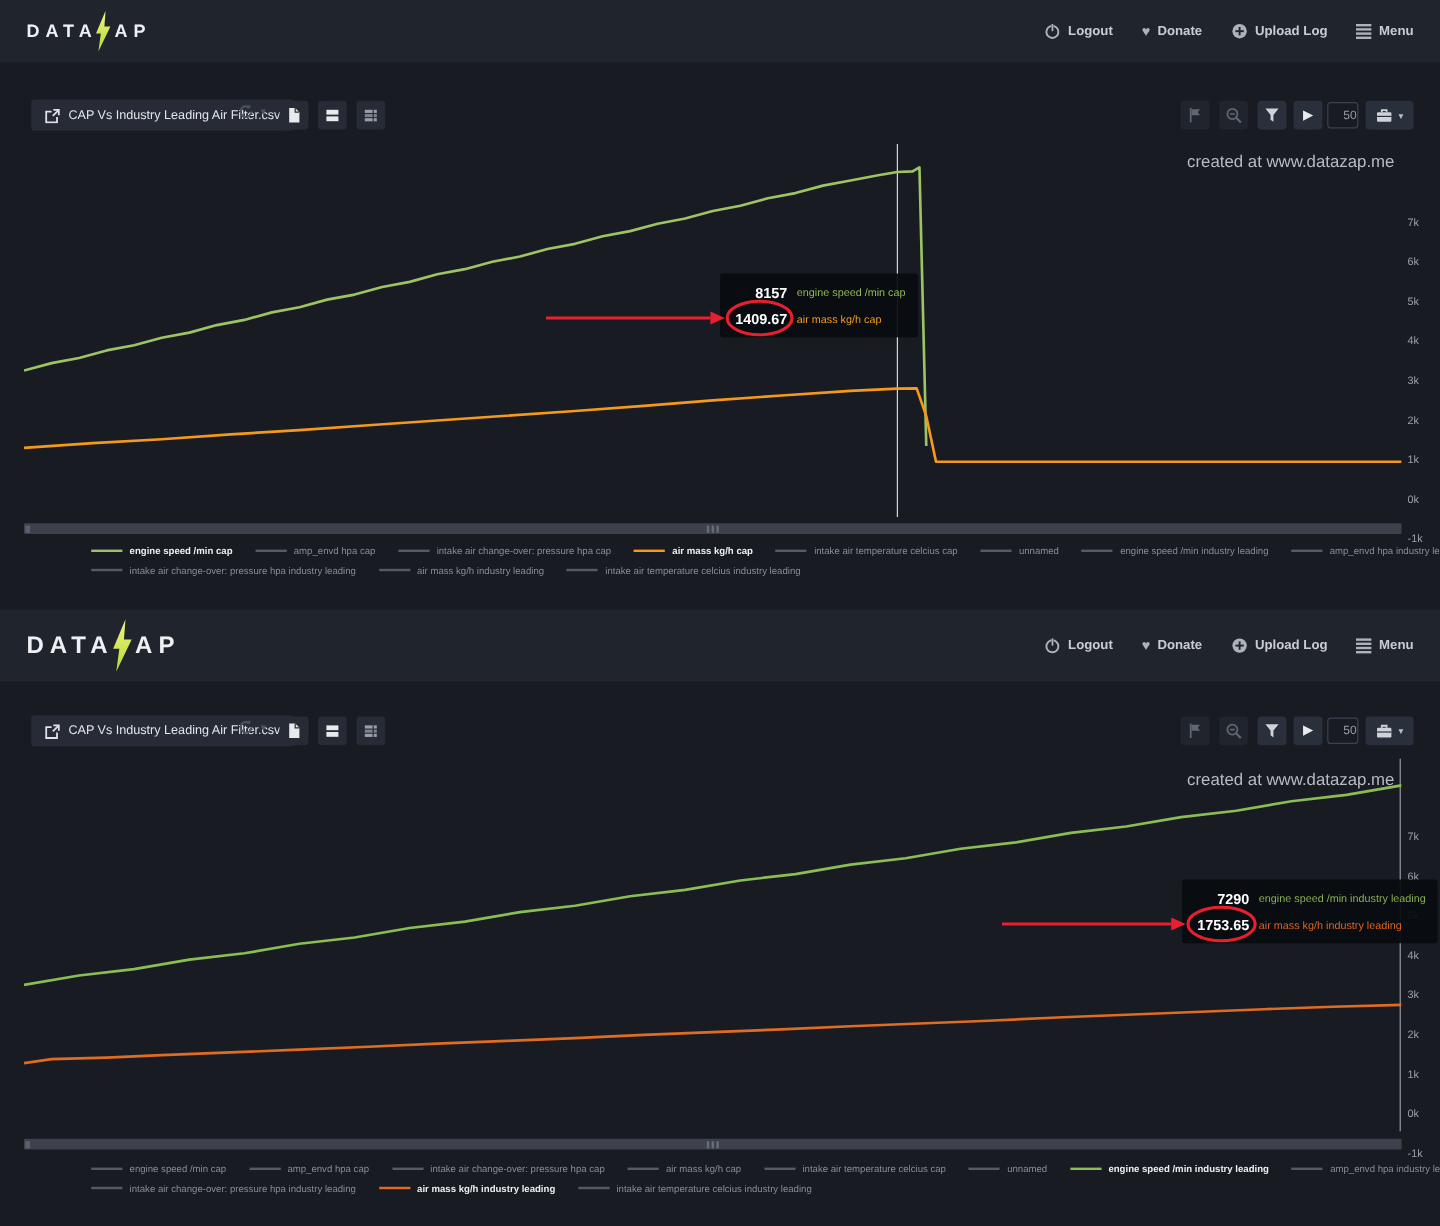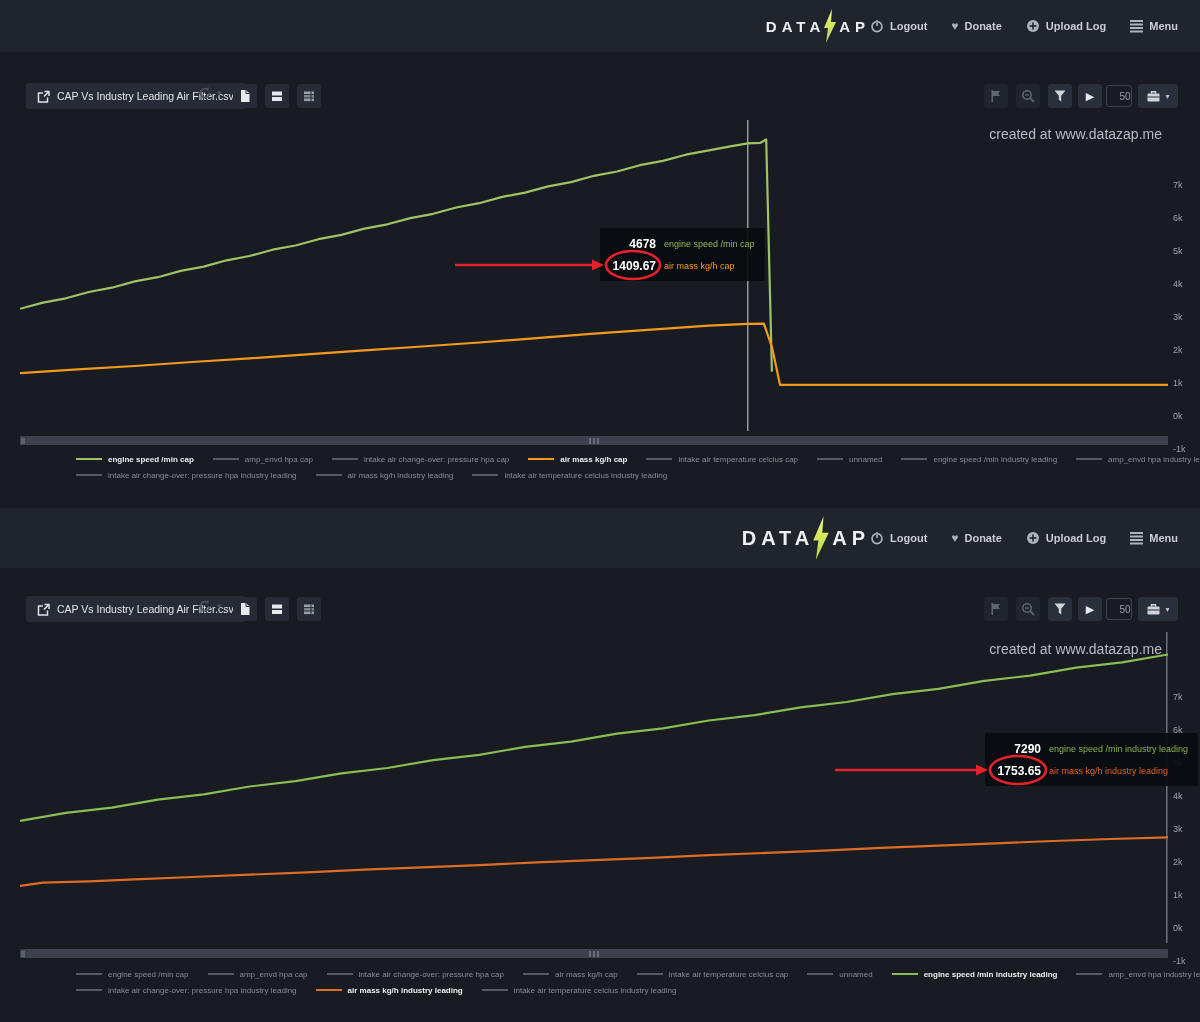--- a/index.html
+++ b/index.html
@@ -2,21 +2,21 @@
 <html><head>
 <meta charset="utf-8">
 <style>
   * { margin:0; padding:0; box-sizing:border-box; }
   html,body { width:1200px; background:#131519; font-family:"Liberation Sans", sans-serif; }
   .panel { position:relative; width:1200px; background:#181b22; overflow:hidden; }
   .panel-1 { height:505px; }
   .panel-2 { height:517px; }
 
   
-  .header { position:absolute; left:0; width:100%; background:#20242c; display:flex; align-items:center; justify-content:flex-end; padding:0 22px; }
+  .header { position:absolute; left:0; width:100%; background:#20242c; display:flex; align-items:center; justify-content:space-between; padding:0 22px; }
   .panel-1 .header { top:0; height:52px; }
   .panel-2 .header { top:3px; height:60px; }
   .logo { display:flex; align-items:center; color:#eef0f3; font-weight:700; cursor:pointer; }
   .logo .lt { letter-spacing:5px; }
   .panel-1 .logo { font-size:15px; }
   .panel-2 .logo { font-size:20px; }
   .logo svg { margin:0 2px 0 -2px; }
   .nav { display:flex; align-items:center; gap:24px; }
   .nav-item { display:flex; align-items:center; gap:6px; color:#c9cdd3; font-size:11px; font-weight:700; cursor:pointer; }
   .nav-item svg { display:block; }
@@ -251,21 +251,21 @@
       <span style="top: 126px;">4k</span>
       <span style="top: 159px;">3k</span>
       <span style="top: 192px;">2k</span>
       <span style="top: 225px;">1k</span>
       <span style="top: 258px;">0k</span>
       <span style="top: 291px;">-1k</span>
     </div>
 
   <div class="tooltip">
     <div class="tt-row">
-      <span class="tt-val">4678</span>
+      <span class="tt-val">8157</span>
       <span class="tt-label" style="color: rgb(143, 186, 85);">engine speed /min cap</span>
     </div>
     <div class="tt-row">
       <span class="tt-val">1409.67</span>
       <span class="tt-label" style="color: rgb(245, 153, 29);">air mass kg/h cap</span>
     </div>
   </div>
 
   <svg class="overlay" width="1200" height="505">
       <line x1="455" x2="592" y1="265" y2="265" stroke="#e8202e" stroke-width="2.6"></line>

